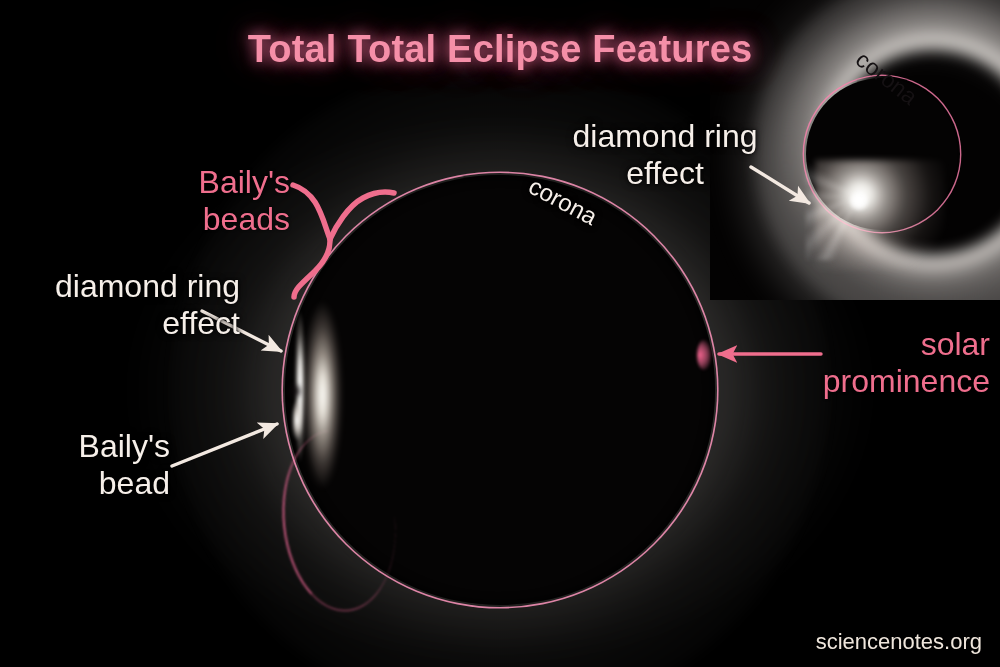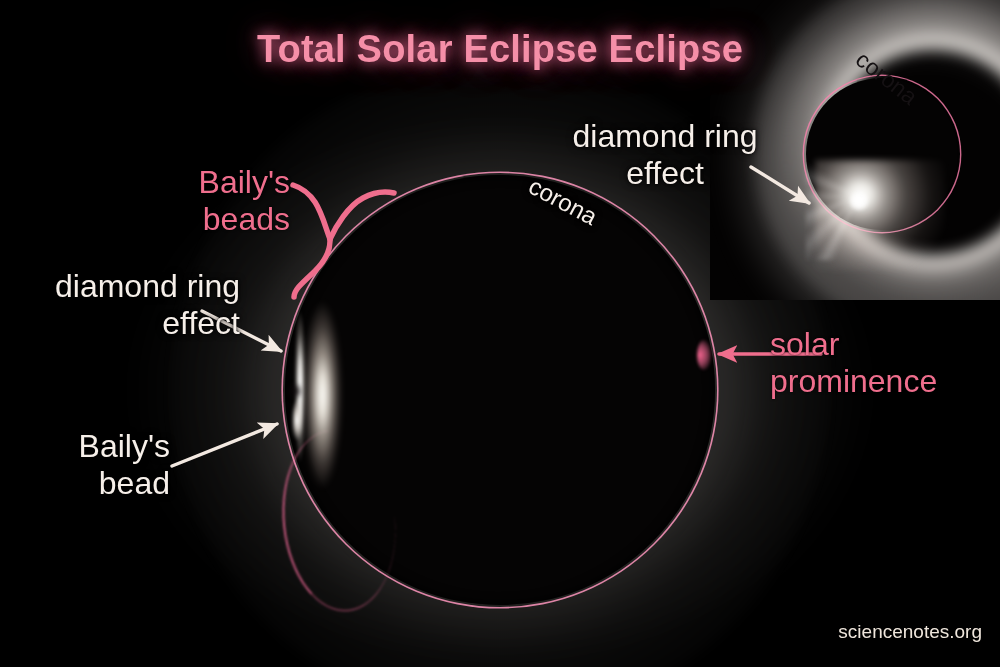--- a/index.html
+++ b/index.html
@@ -246,38 +246,38 @@
     color: #ef6e8d;
     text-shadow: 0 0 3px rgba(0,0,0,0.9);
   }
   .lbl-dark {
     color: #151113;
   }
 
   #label-bailys-beads { left: 150px; top: 164px; width: 140px; text-align: right; }
   #label-diamond-ring-main { left: 40px; top: 268px; width: 200px; text-align: right; }
   #label-bailys-bead { left: 40px; top: 428px; width: 130px; text-align: right; }
-  #label-solar-prominence { left: 770px; top: 326px; width: 220px; text-align: left; }
+  #label-solar-prominence { left: 770px; top: 326px; width: 220px; text-align: right; }
   #label-diamond-ring-inset { left: 570px; top: 118px; width: 190px; text-align: center; }
   #label-corona-main {
     left: 537px; top: 172px;
     font-size: 24px;
     transform: rotate(28deg);
     transform-origin: left top;
   }
   #label-corona-inset {
     left: 867px; top: 46px;
     font-size: 23px;
     transform: rotate(38deg);
     transform-origin: left top;
   }
   #watermark {
     position: absolute;
-    right: 18px; bottom: 24px;
-    font-size: 19px;
+    right: 18px; bottom: 12px;
+    font-size: 22px;
     color: #efe6dc;
   }
 
   .vec { position: absolute; left: 0; top: 0; width: 1000px; height: 667px; pointer-events: none; }
 </style>
 </head>
 <body>
 
 <div id="stage">
 
@@ -320,21 +320,21 @@
 
     <line x1="202" y1="311" x2="281" y2="351" stroke="#f3e9e1" stroke-width="3.4" stroke-linecap="round" marker-end="url(#arrow-white)"></line>
 
     <line x1="172" y1="466" x2="277" y2="424" stroke="#f3e9e1" stroke-width="3.4" stroke-linecap="round" marker-end="url(#arrow-white)"></line>
 
     <line x1="821" y1="354" x2="719" y2="354" stroke="#ef6e8d" stroke-width="3.4" stroke-linecap="round" marker-end="url(#arrow-pink)"></line>
 
     <line x1="751" y1="167" x2="809" y2="203" stroke="#f3e9e1" stroke-width="3.4" stroke-linecap="round" marker-end="url(#arrow-white)"></line>
   </svg>
 
-  <div class="title">Total Solar Eclipse Eclipse</div>
+  <div class="title">Total Total Eclipse Features</div>
 
   <div class="lbl lbl-pink" id="label-bailys-beads">Baily's
 beads</div>
 
   <div class="lbl lbl-white" id="label-diamond-ring-main">diamond ring
 effect</div>
 
   <div class="lbl lbl-white" id="label-bailys-bead">Baily's
 bead</div>
 

